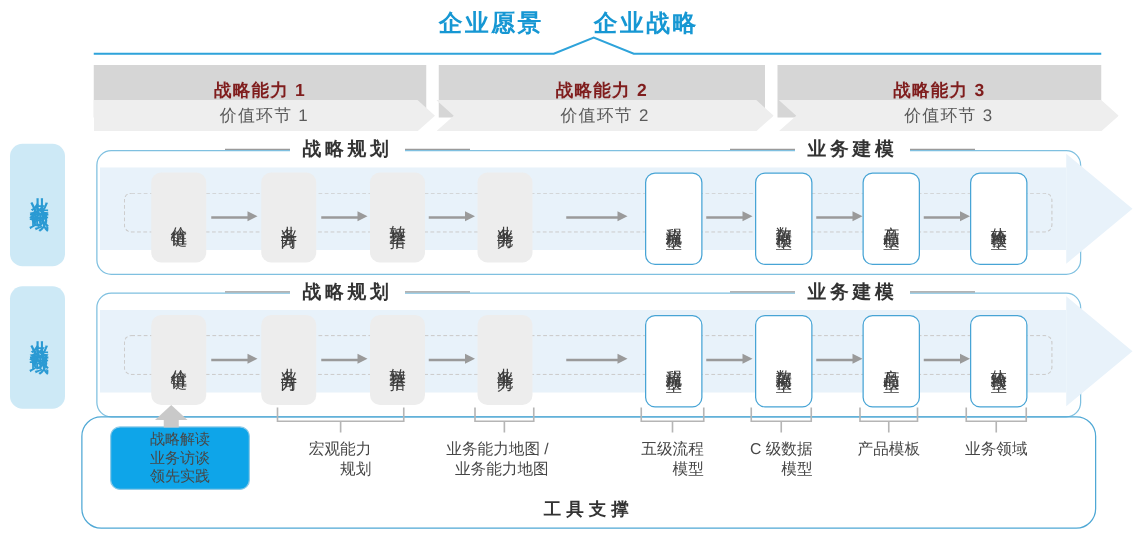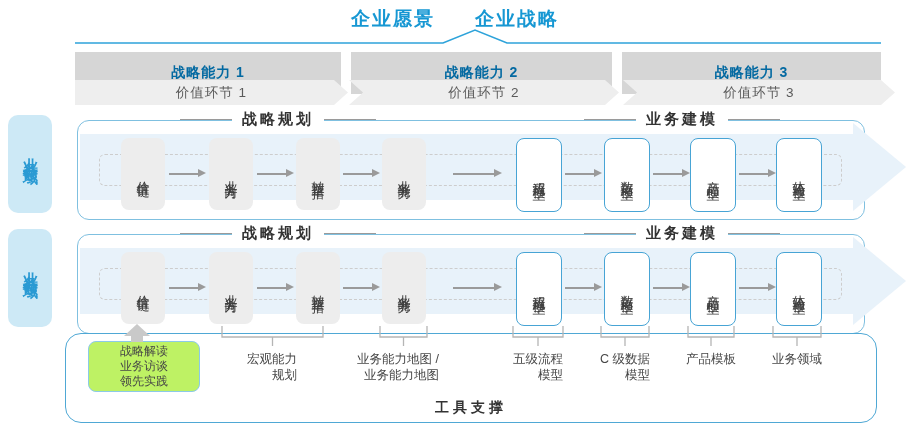--- a/index.html
+++ b/index.html
@@ -9,21 +9,21 @@
 
   
   .title-row{left:0;top:6px;width:910px;display:flex;justify-content:center;gap:40px;
              font-size:19px;font-weight:bold;color:#1697d3;letter-spacing:2px;}
 
   
   #overlay{left:0;top:0;width:910px;height:432px;pointer-events:none;z-index:30;}
 
   
   .cap-band{top:52px;height:42px;background:#d6d6d6;display:flex;align-items:center;
-            justify-content:center;font-size:14px;font-weight:600;color:#0369a1;letter-spacing:1px;}
+            justify-content:center;font-size:14px;font-weight:600;color:#7f1d1d;letter-spacing:1px;}
   
   .chev{top:80px;height:25px;background:#eeeeee;display:flex;align-items:center;
         justify-content:center;font-size:13.5px;color:#5a5a5a;letter-spacing:1px;}
   .chev.first{clip-path:polygon(0 0,calc(100% - 14px) 0,100% 50%,calc(100% - 14px) 100%,0 100%);}
   .chev.mid{clip-path:polygon(0 0,calc(100% - 14px) 0,100% 50%,calc(100% - 14px) 100%,0 100%,14px 50%);}
 
   
   .tab{left:8px;width:44px;background:#cde9f6;border-radius:10px;display:flex;align-items:center;
        justify-content:center;writing-mode:vertical-rl;font-size:15px;font-weight:bold;
        color:#2a9ad3;letter-spacing:4px;}
@@ -56,21 +56,21 @@
   .a7{left:661px;width:30px;}
 
   
   .bottom-box{left:65px;top:333px;width:810px;height:88px;border:1.5px solid #4fa8d5;
               border-radius:16px;background:transparent;}
   .tool-label{position:absolute;left:0;bottom:5px;width:100%;text-align:center;
               font-size:14px;font-weight:bold;color:#333;letter-spacing:4px;}
 
   
   .callout{left:88px;top:341px;width:110px;height:49px;border:1px solid #8ccae8;border-radius:8px;
-           background:#bef264;display:flex;flex-direction:column;align-items:center;justify-content:center;
+           background:#0ea5e9;display:flex;flex-direction:column;align-items:center;justify-content:center;
            font-size:12px;color:#474747;line-height:15px;z-index:20;}
   .uparr-tri{left:124px;top:324px;width:0;height:0;border-left:13px solid transparent;
              border-right:13px solid transparent;border-bottom:12px solid #c9c9c9;z-index:21;}
   .uparr-stem{left:131px;top:335px;width:12px;height:7px;background:#c9c9c9;z-index:21;}
 
   
   .ann{top:351px;transform:translateX(-50%);text-align:right;font-size:12.5px;color:#474747;
        line-height:16px;white-space:nowrap;z-index:20;}
   .p1{left:272px;} .p2{left:398px;} .p3{left:538px;} .p4{left:625px;} .p5{left:711px;} .p6{left:797px;}
 </style>

